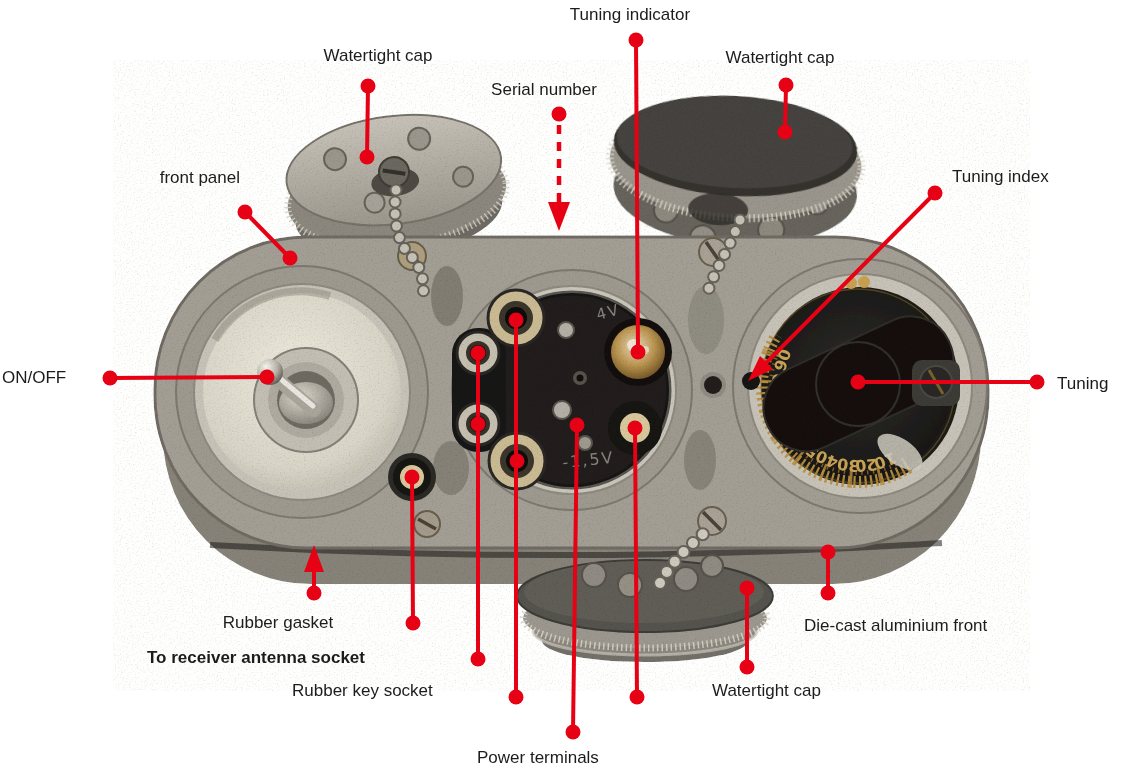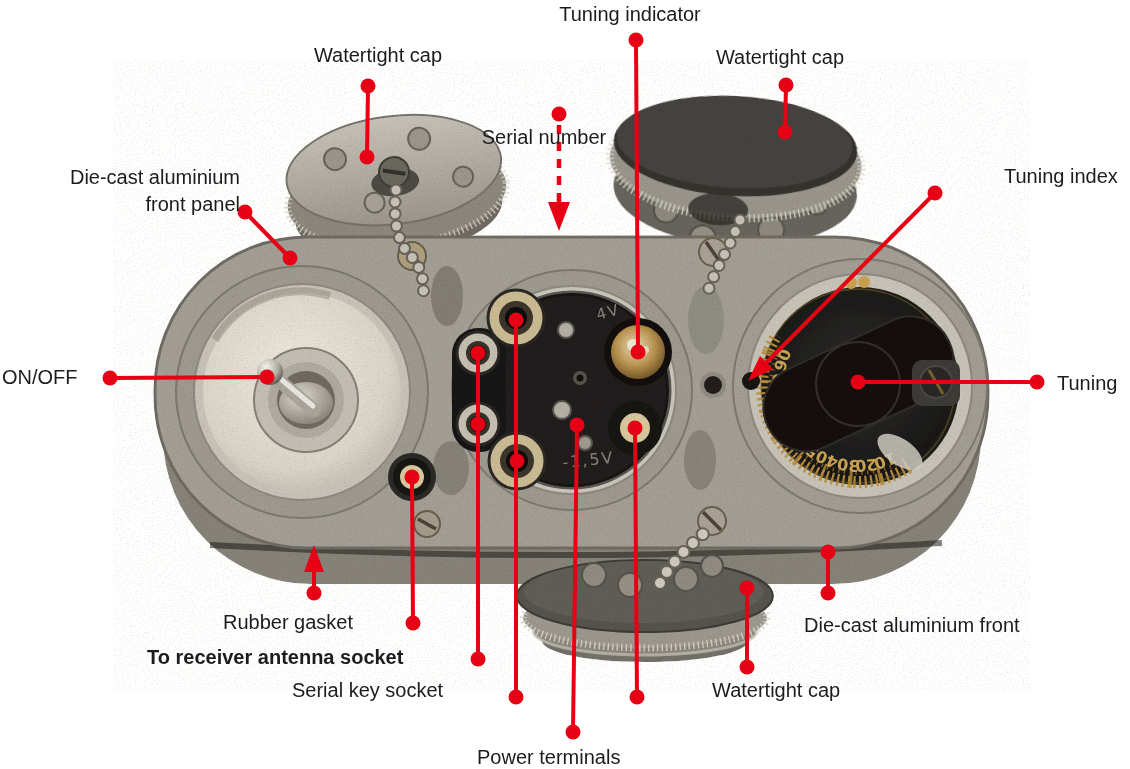--- a/index.html
+++ b/index.html
@@ -1,19 +1,19 @@
 <!DOCTYPE html>
 <html><head>
 <meta charset="utf-8">
 <style>
   html,body{margin:0;padding:0;background:#ffffff;}
   #stage{position:relative;width:1130px;height:769px;overflow:hidden;background:#ffffff;
          font-family:"Liberation Sans",sans-serif;}
   #stage svg{position:absolute;left:0;top:0;}
-  .label{position:absolute;font-size:20px;line-height:27px;color:#1c1c1c;white-space:nowrap;}
+  .label{position:absolute;font-size:17px;line-height:27px;color:#1c1c1c;white-space:nowrap;}
   .label.center{transform:translateX(-50%);}
   .label.right{text-align:right;}
   .aline{stroke:#e60114;stroke-width:4;fill:none;}
   .adash{stroke:#e60114;stroke-width:4.5;fill:none;stroke-dasharray:9 8;}
   .adot{fill:#e60114;}
   .ahead{fill:#e60114;}
   .dialnum{font-family:"DejaVu Sans",sans-serif;font-size:16px;font-weight:bold;fill:#c8a355;}
   .marking{font-family:"DejaVu Sans",sans-serif;fill:#b0aca3;opacity:.7;letter-spacing:2px;}
 </style>
 </head>
@@ -343,29 +343,28 @@
     <g>
       <line class="aline" x1="828" y1="552" x2="828" y2="593"></line>
       <circle class="adot" cx="828" cy="552" r="7.5"></circle>
           <circle class="adot" cx="828" cy="593" r="7.5"></circle>
     </g>
   </g>
 </svg>
 
 <div class="label center" style="left:630px;top:1px;">Tuning indicator</div>
 <div class="label center" style="left:378px;top:42px;">Watertight cap</div>
-<div class="label center" style="left:544px;top:76px;margin-top:48px;">Serial number</div>
+<div class="label center" style="left:544px;top:76px;">Serial number</div>
 <div class="label center" style="left:780px;top:44px;">Watertight cap</div>
-<div class="label" style="left:1004px;top:163px;">Tuning index</div>
+<div class="label" style="left:952px;top:163px;">Tuning index</div>
 <div class="label right" style="right:890px;top:164px;">
-  <div>Die-cast aluminium</div>
   <div>front panel</div>
 </div>
 <div class="label" style="left:2px;top:364px;">ON/OFF</div>
 <div class="label" style="left:1057px;top:370px;text-align:right;">Tuning</div>
-<div class="label center" style="left:288px;top:609px;">Rubber gasket</div>
+<div class="label center" style="left:278px;top:609px;">Rubber gasket</div>
 <div class="label" style="left:147px;top:644px;font-weight:bold;">To receiver antenna socket</div>
-<div class="label" style="left:292px;top:677px;">Serial key socket</div>
+<div class="label" style="left:292px;top:677px;">Rubber key socket</div>
 <div class="label" style="left:477px;top:744px;">Power terminals</div>
 <div class="label" style="left:712px;top:677px;">Watertight cap</div>
 <div class="label" style="left:804px;top:612px;">Die-cast aluminium front</div>
 
 </div>
 
 </body></html>

